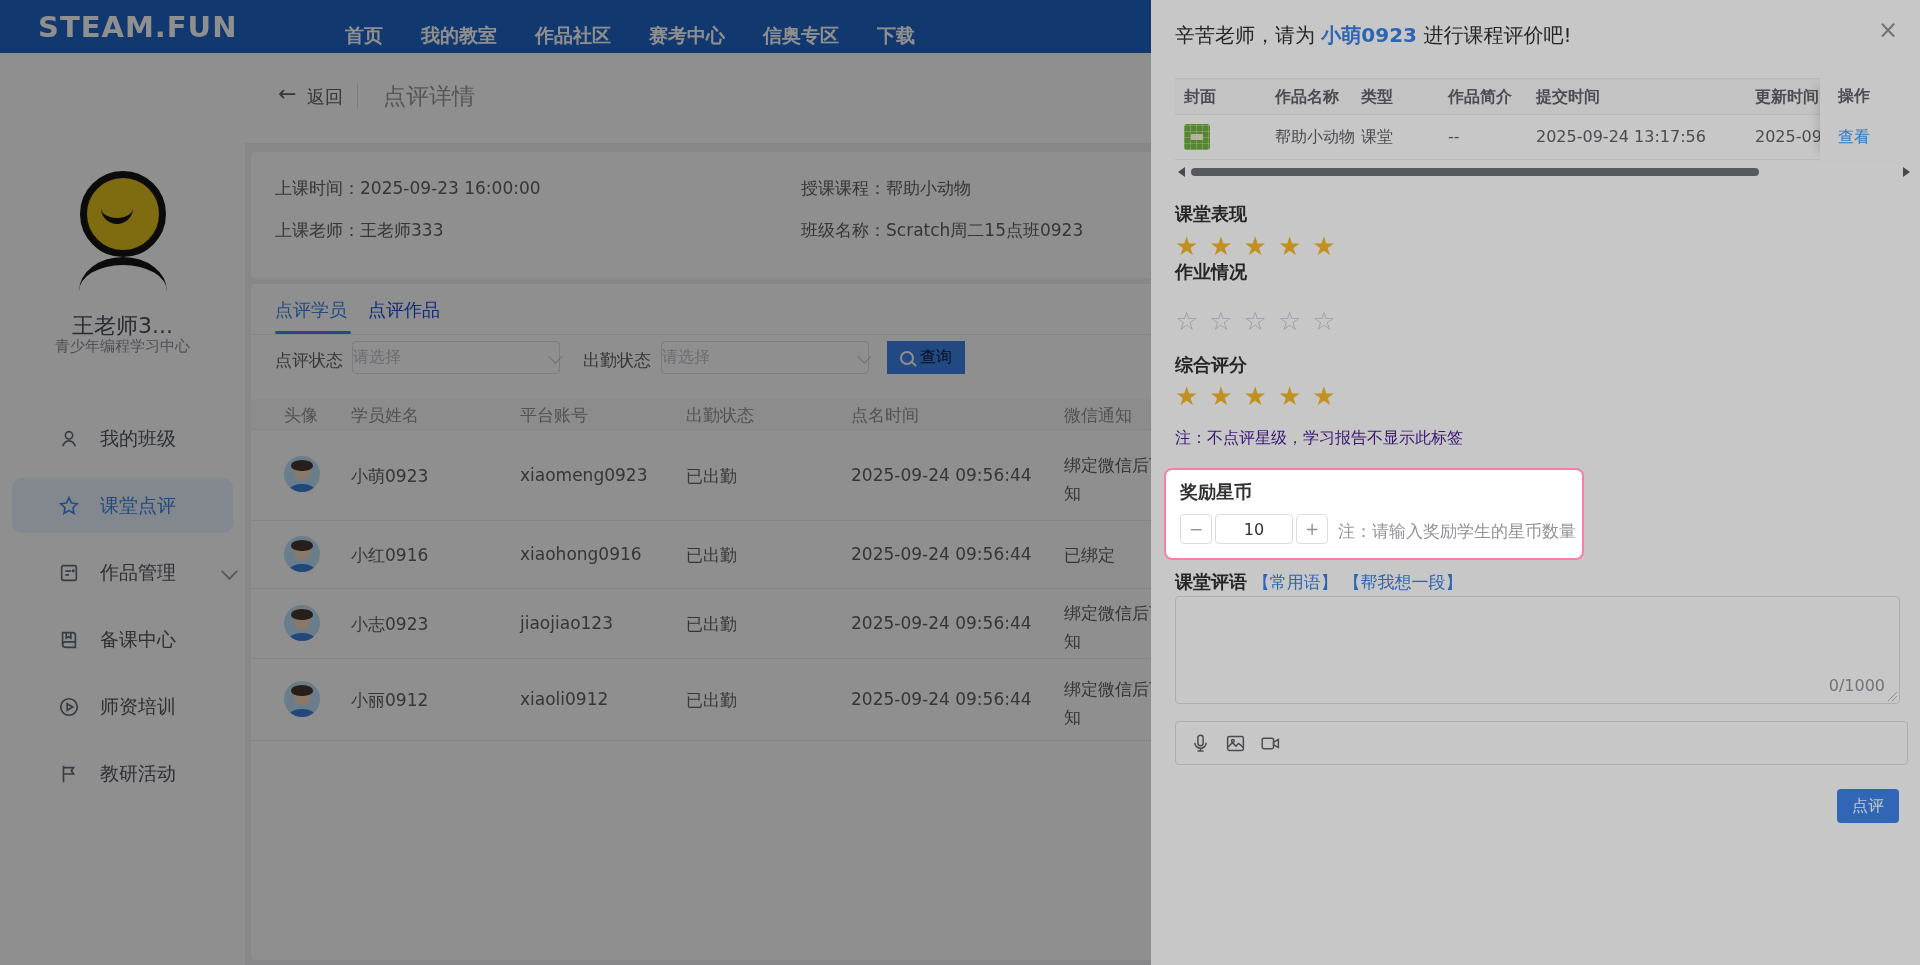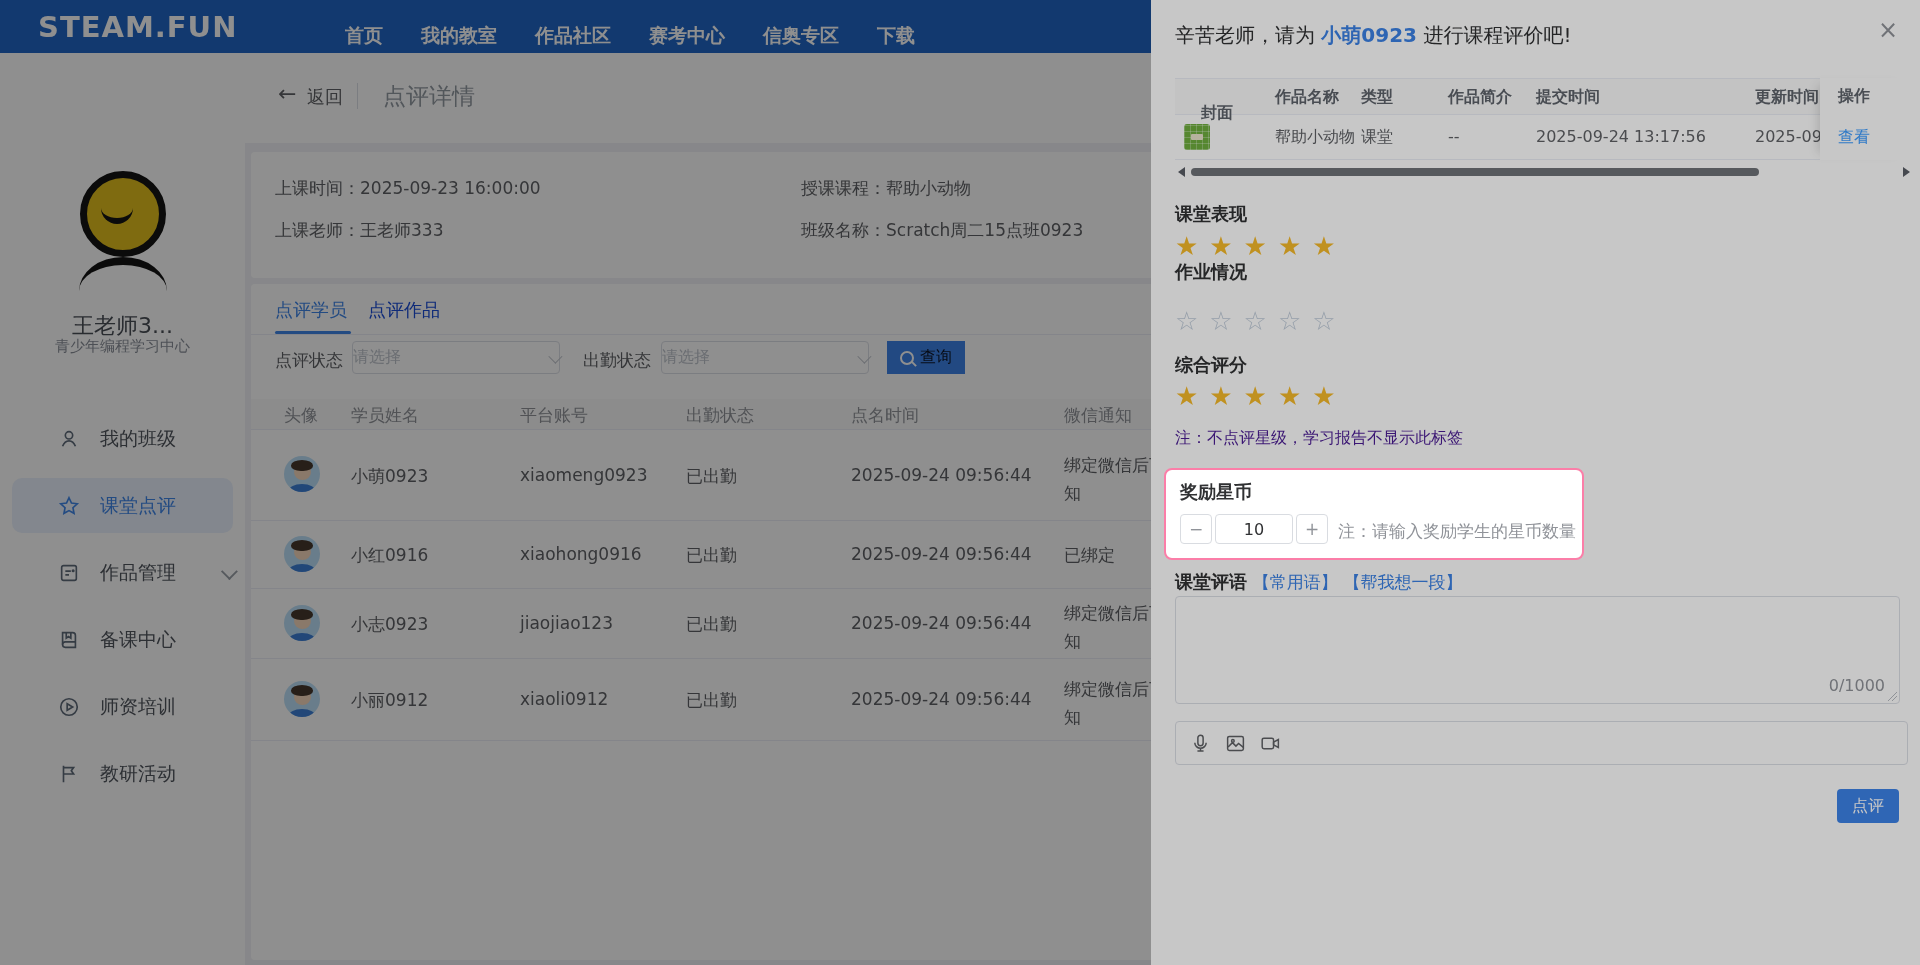--- a/index.html
+++ b/index.html
@@ -293,21 +293,21 @@
   <div class="mask-a"></div>
 
   <div class="drawer">
     <div class="dw-title">
       <span>辛苦老师，请为 </span><span class="stu">小萌0923</span><span> 进行课程评价吧!</span>
     </div>
     <div class="dw-close">×</div>
 
     <div class="wt-wrap">
       <div class="wt-head">
-        <div class="wt-th" style="left:26px;margin-top:16px;">封面</div>
+        <div class="wt-th" style="left:9px;">封面</div>
         <div class="wt-th" style="left:100px;">作品名称</div>
         <div class="wt-th" style="left:186px;">类型</div>
         <div class="wt-th" style="left:273px;">作品简介</div>
         <div class="wt-th" style="left:361px;">提交时间</div>
         <div class="wt-th" style="left:580px;">更新时间</div>
       </div>
       <div class="wt-row">
         <div class="thumb"></div>
         <div class="wt-td" style="left:100px;">帮助小动物</div>
         <div class="wt-td" style="left:186px;">课堂</div>

